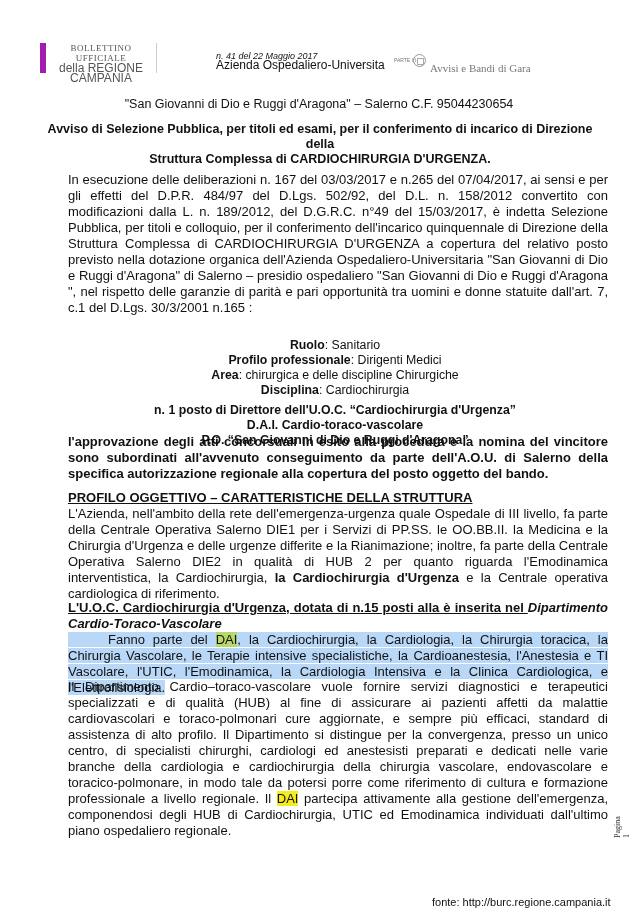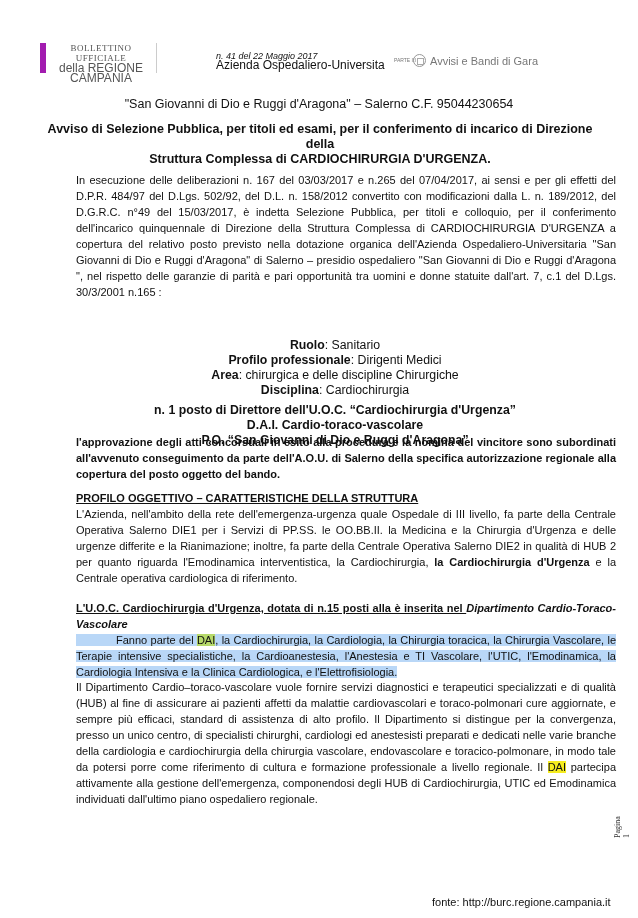--- a/index.html
+++ b/index.html
@@ -11,25 +11,25 @@
                 text-align: center; font-family: "Liberation Serif", serif; color: #555; }
   .bollettino .l1 { font-size: 9px; letter-spacing: 0.5px; line-height: 10px; }
   .bollettino .l2 { font-family: Liberation Sans, sans-serif; font-size: 12px; line-height: 10px; }
   .issue { left: 216px; top: 52px; font-size: 9px; font-style: italic; line-height: 9px; text-align: center; }
   .azienda-hdr { left: 216px; top: 59px; font-size: 12px; line-height: 13px; }
   .parte { left: 394px; top: 57px; font-size: 5px; color: #777; }
   .emblem { left: 413px; top: 54px; width: 13px; height: 13px; border-radius: 50%;
             border: 1px solid #999; box-sizing: border-box; }
   .emblem::after { content: ""; position: absolute; left: 3px; top: 3px; width: 5px; height: 5px;
             border: 1px solid #aaa; }
-  .avvisi { left: 430px; top: 55px; font-family: Liberation Sans, sans-serif; font-size: 11px; color: #777; }
+  .avvisi { left: 430px; top: 62px; font-family: Liberation Serif, serif; font-size: 11px; color: #777; }
   .cf { left: 0; width: 638px; top: 97px; text-align: center; font-size: 12.5px; }
   .title { left: 40px; width: 560px; top: 122px; text-align: center; font-size: 12.5px;
            font-weight: bold; line-height: 15px; }
-  .para { left: 68px; width: 540px; font-size: 11px; line-height: 16px; text-align: justify; margin-left: 8px; }
+  .para { left: 68px; width: 540px; font-size: 13px; line-height: 16px; text-align: justify; }
   .para p { margin: 0; }
   .center-block { left: 16px; width: 638px; text-align: center; font-size: 12.3px; line-height: 15px; margin-top: 28px; }
   .b { font-weight: bold; }
   .bi { font-weight: bold; font-style: italic; }
   .u { text-decoration: underline; }
   .sel { background: #b9d7f7; padding-left: 40px; }
   .hl { background: #f5ec1f; }
   .hl-sel { background: #b6d96a; }
   .pagina { left: 613px; top: 838px; font-family: "Liberation Serif", serif; font-size: 8px;
             transform: rotate(-90deg); transform-origin: left top; color: #333; }

